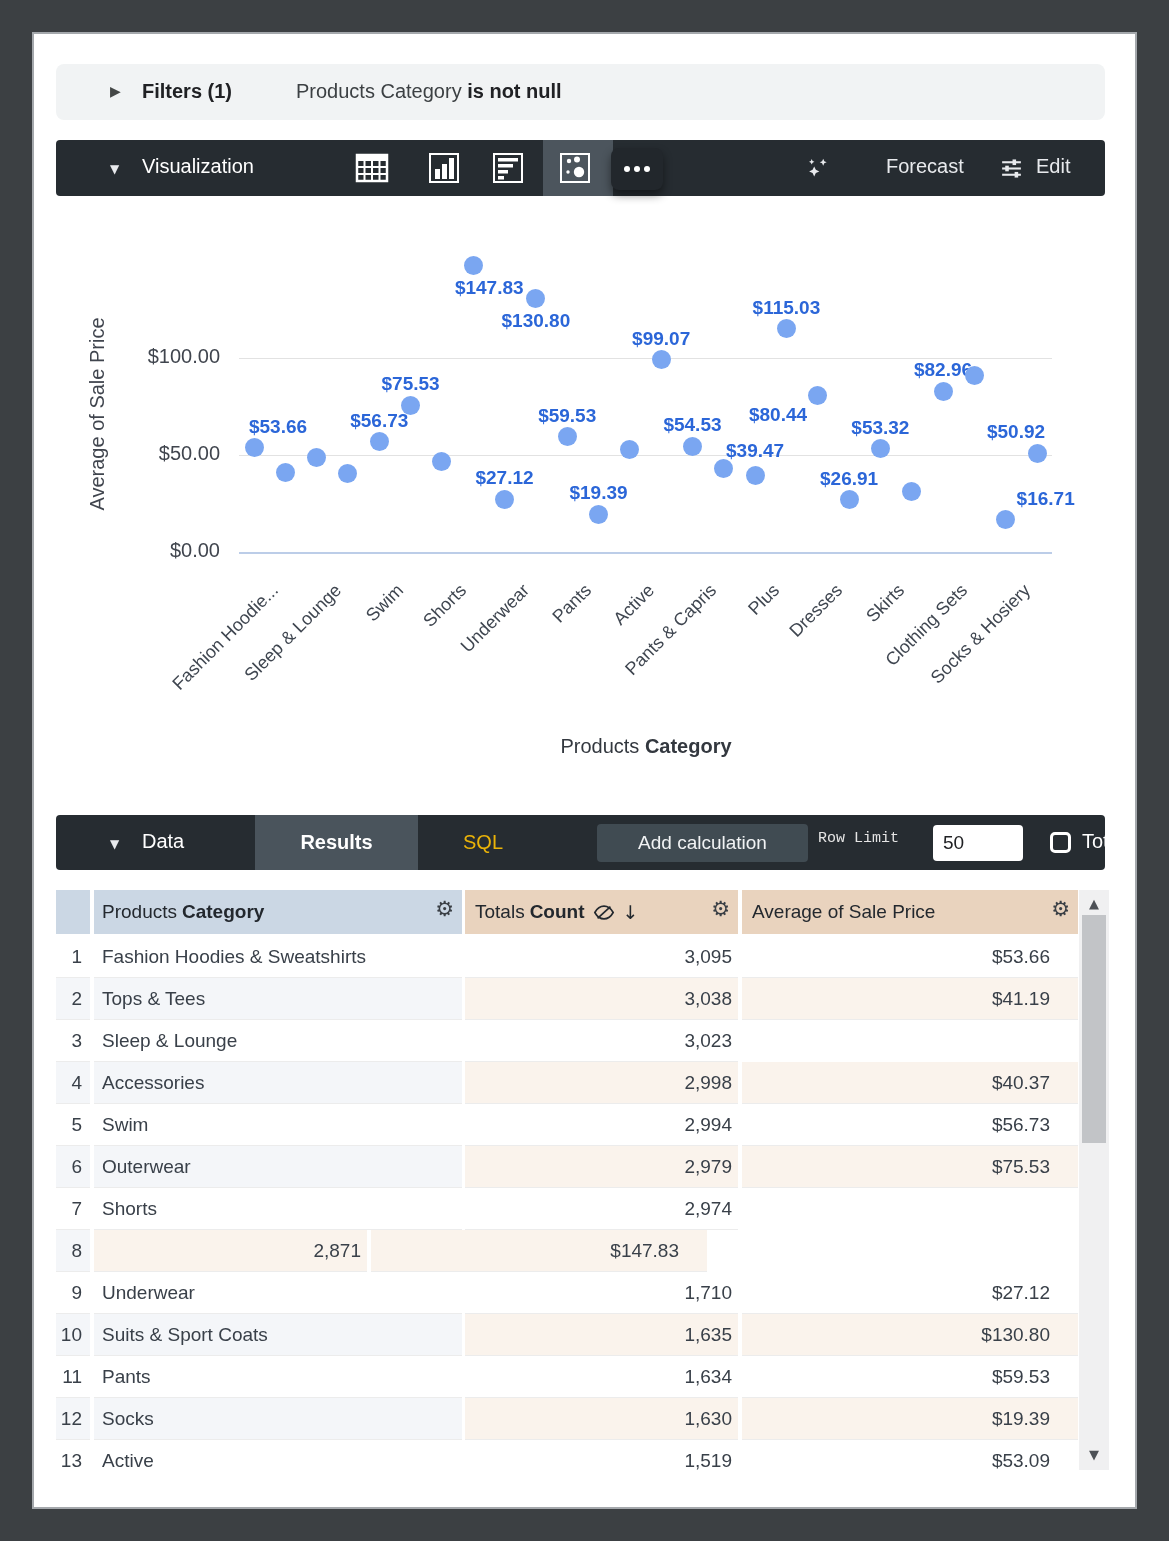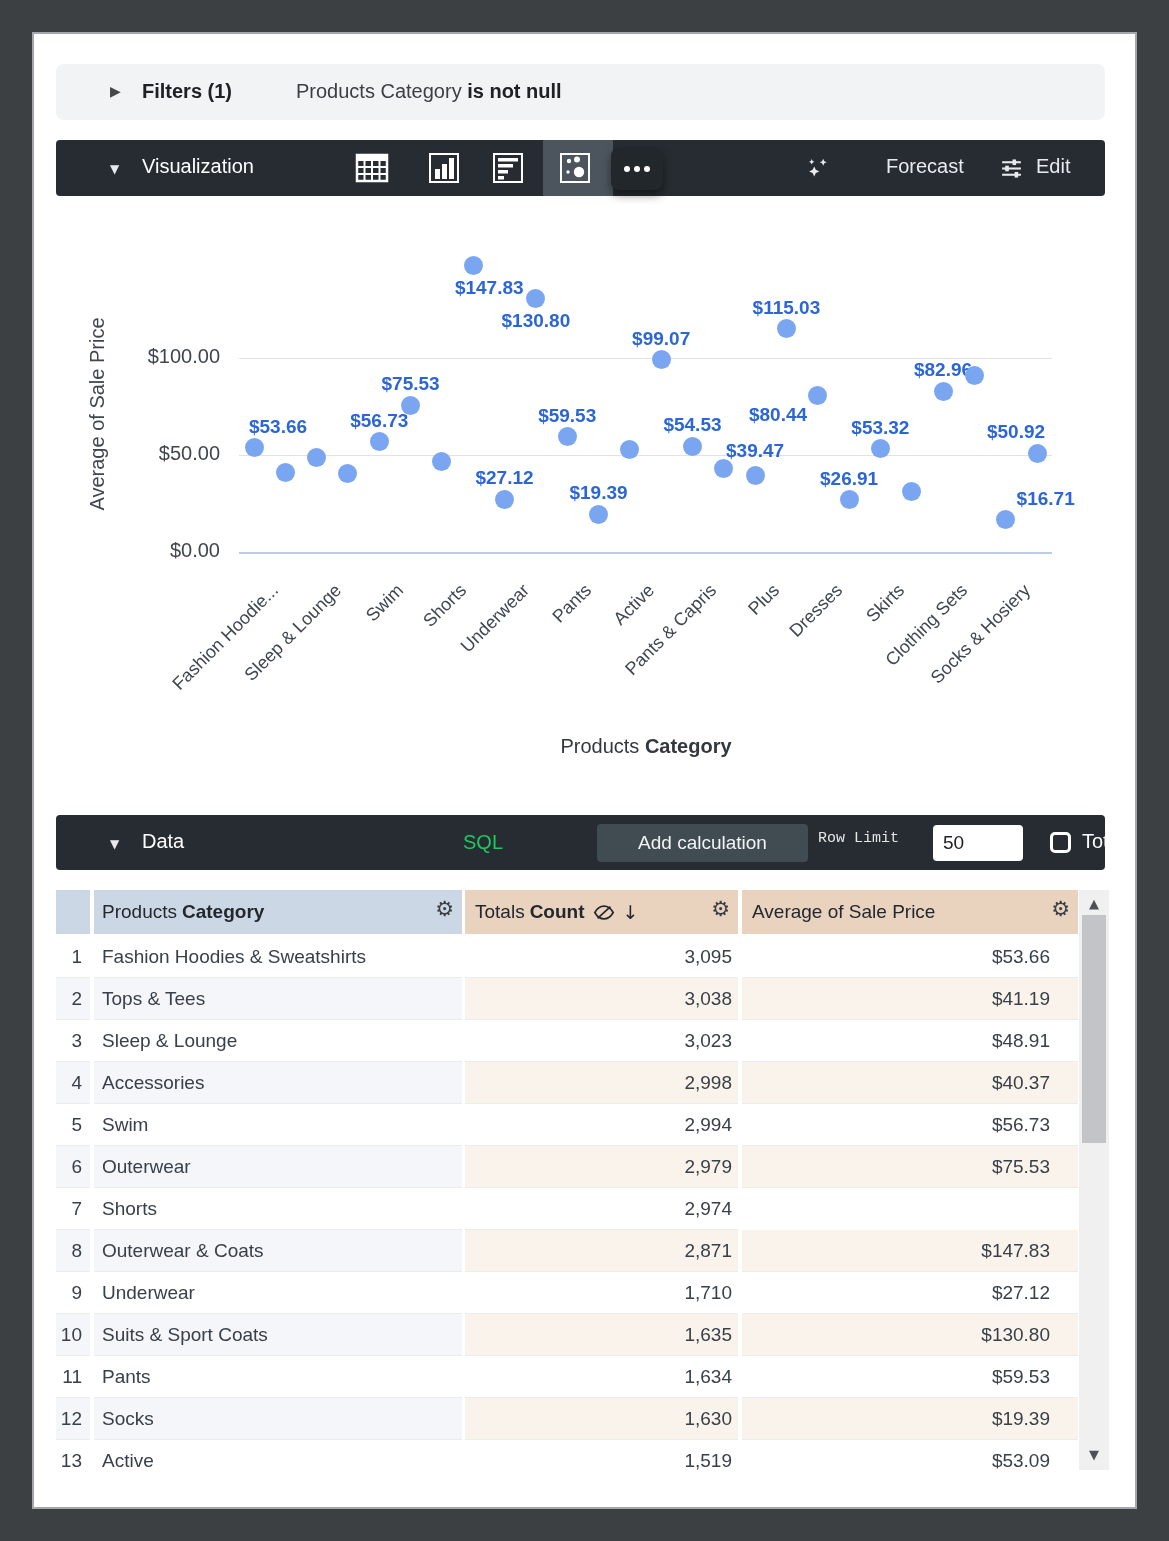--- a/index.html
+++ b/index.html
@@ -59,21 +59,21 @@
     position:absolute;top:546px;font-size:18px;color:#3f4650;white-space:nowrap;
     transform:rotate(-45deg);transform-origin:top right;
   }
   
   .tab-results{
     position:absolute;left:199px;top:0;width:163px;height:55px;background:#4a545c;
     display:flex;align-items:center;justify-content:center;font-size:20px;font-weight:700;color:#fff;
   }
   .tab-sql{
     position:absolute;left:362px;top:0;width:130px;height:55px;
-    display:flex;align-items:center;justify-content:center;font-size:20px;color:#22c55e;
+    display:flex;align-items:center;justify-content:center;font-size:20px;color:#eab308;
   }
   .add-calc-btn{
     position:absolute;left:541px;top:9px;width:211px;height:38px;border-radius:4px;background:#404b52;
     display:flex;align-items:center;justify-content:center;font-size:19px;color:#f1f3f4;
   }
   .row-limit-label{position:absolute;left:762px;top:15px;font-size:15px;color:#e5e5e5;font-family:Liberation Mono, monospace;}
   .row-limit-input{
     position:absolute;left:877px;top:10px;width:90px;height:36px;border:none;border-radius:4px;
     background:#fff;color:#202124;font-size:19px;padding:0 0 0 10px;box-sizing:border-box;
     font-family:"Liberation Sans",sans-serif;
@@ -253,20 +253,21 @@
       <div class="xtick" style="right: 369.88px;">Plus</div>
       <div class="xtick" style="right: 307.24px;">Dresses</div>
       <div class="xtick" style="right: 244.6px;">Skirts</div>
       <div class="xtick" style="right: 181.96px;">Clothing Sets</div>
       <div class="xtick" style="right: 119.32px;">Socks &amp; Hosiery</div>
     </div>
 
   <div class="dark-bar data-bar">
     <span class="caret-down">▼</span>
     <span class="bar-title">Data</span>
+    <div class="tab-results">Results</div>
     <div class="tab-sql">SQL</div>
     <div class="add-calc-btn">Add calculation</div>
     <span class="row-limit-label">Row Limit</span>
     <input class="row-limit-input" value="50" style="">
     <div class="totals-checkbox"></div>
     <span class="totals-label">Totals</span>
   </div>
 
   <div class="table-wrap">
     <div class="trow trow-header">
@@ -309,21 +310,20 @@
         <div class="trow body-row row-even">
           <div class="tcell c-num">2</div>
           <div class="tcell c-dim">Tops &amp; Tees</div>
           <div class="tcell c-orders">3,038</div>
           <div class="tcell c-avg">$41.19</div>
         </div>
         <div class="trow body-row">
           <div class="tcell c-num">3</div>
           <div class="tcell c-dim">Sleep &amp; Lounge</div>
           <div class="tcell c-orders">3,023</div>
-          <div class="tcell c-avg">$48.91</div>
         </div>
         <div class="trow body-row row-even">
           <div class="tcell c-num">4</div>
           <div class="tcell c-dim">Accessories</div>
           <div class="tcell c-orders">2,998</div>
           <div class="tcell c-avg">$40.37</div>
         </div>
         <div class="trow body-row">
           <div class="tcell c-num">5</div>
           <div class="tcell c-dim">Swim</div>
@@ -336,21 +336,20 @@
           <div class="tcell c-orders">2,979</div>
           <div class="tcell c-avg">$75.53</div>
         </div>
         <div class="trow body-row">
           <div class="tcell c-num">7</div>
           <div class="tcell c-dim">Shorts</div>
           <div class="tcell c-orders">2,974</div>
         </div>
         <div class="trow body-row row-even">
           <div class="tcell c-num">8</div>
-          <div class="tcell c-dim">Outerwear &amp; Coats</div>
           <div class="tcell c-orders">2,871</div>
           <div class="tcell c-avg">$147.83</div>
         </div>
         <div class="trow body-row">
           <div class="tcell c-num">9</div>
           <div class="tcell c-dim">Underwear</div>
           <div class="tcell c-orders">1,710</div>
           <div class="tcell c-avg">$27.12</div>
         </div>
         <div class="trow body-row row-even">

